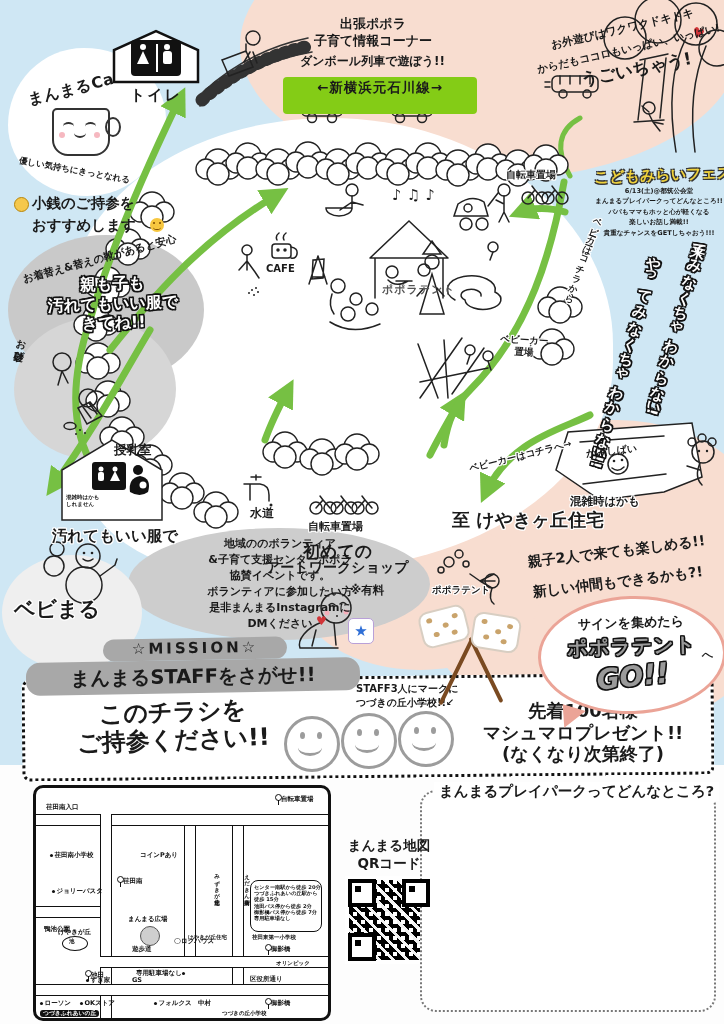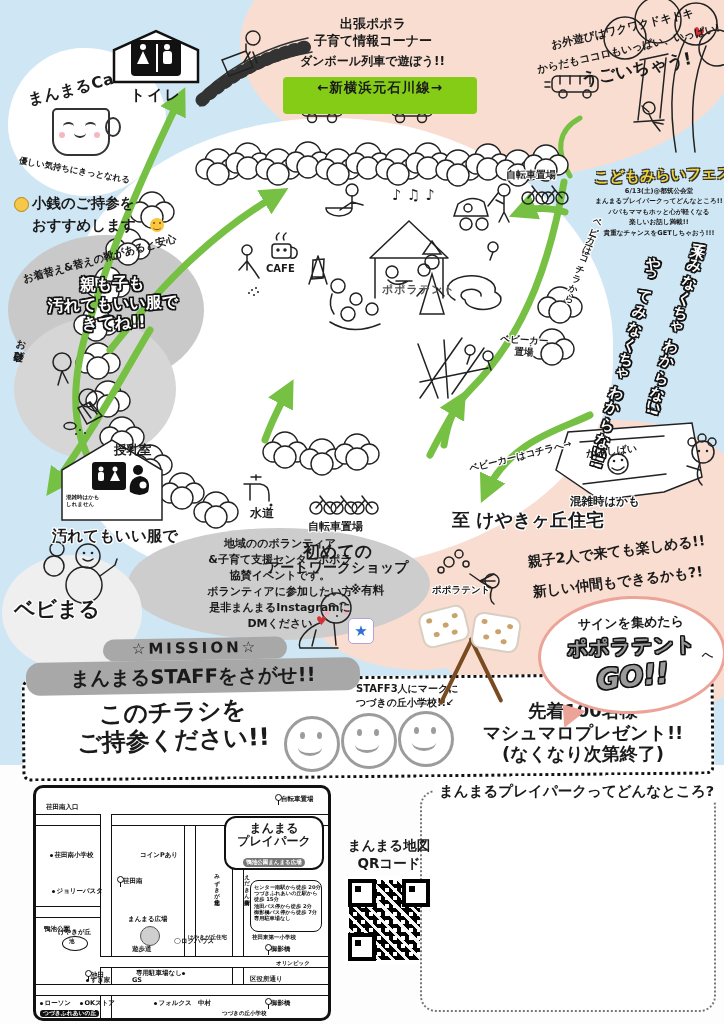--- a/index.html
+++ b/index.html
@@ -460,25 +460,20 @@
     <div class="ml" style="left:4px;top:212px;"><span class="dot"></span><span>ローソン</span></div>
     <div class="ml" style="left:44px;top:212px;"><span class="dot"></span><span>OKストア</span></div>
     <div class="ml" style="left:118px;top:212px;"><span class="dot"></span><span>フォルクス</span></div>
     <div class="ml" style="left:228px;top:156px;"><span class="bs"></span><span>御影橋</span></div>
     <div class="ml" style="left:228px;top:210px;"><span class="bs"></span><span>御影橋</span></div>
     <div class="ml" style="left:4px;top:222px;background:#111;color:#fff;border-radius:3px;padding:0 3px;font-size:5.8px;">つづきふれあいの丘</div>
     <div class="ml" style="left:162px;top:212px;">中村</div>
     <div class="ml" style="left:240px;top:172px;font-size:5.5px;">オリンピック</div>
     <div class="ml" style="left:186px;top:222px;font-size:5.5px;">つづきの丘小学校</div>
 
-    <div class="abs" style="left:188px;top:28px;width:96px;height:50px;background:#fff;border:2px solid #111;border-radius:12px;text-align:center;">
-      <div class="t" style="position:relative;font-size:12px;line-height:1.2;margin-top:3px;">まんまる</div>
-      <div class="t" style="position:relative;font-size:12px;line-height:1.1;">プレイパーク</div>
-      <div class="t" style="position:relative;display:inline-block;font-size:5.5px;background:#777;color:#fff;border-radius:5px;padding:1px 3px;margin-top:2px;">鴨池公園まんまる広場</div>
-    </div>
     <div class="abs" style="left:214px;top:92px;width:72px;height:52px;background:#fff;border:1.5px solid #111;border-radius:8px;padding:3px 3px;box-sizing:border-box;">
       <div class="ml" style="position:relative;font-size:5.2px;">センター南駅から徒歩 20分</div>
       <div class="ml" style="position:relative;font-size:5.2px;white-space:normal;">つづきふれあいの丘駅から 徒歩 15分</div>
       <div class="ml" style="position:relative;font-size:5.2px;">池田バス停から徒歩 2分</div>
       <div class="ml" style="position:relative;font-size:5.2px;">御影橋バス停から徒歩 7分</div>
       <div class="ml" style="position:relative;font-size:5.2px;">専用駐車場なし</div>
     </div>
   </div>
 
   <div class="t" style="left:332px;top:836px;width:114px;text-align:center;font-size:13.5px;line-height:1.35;z-index:3;">まんまる地図

